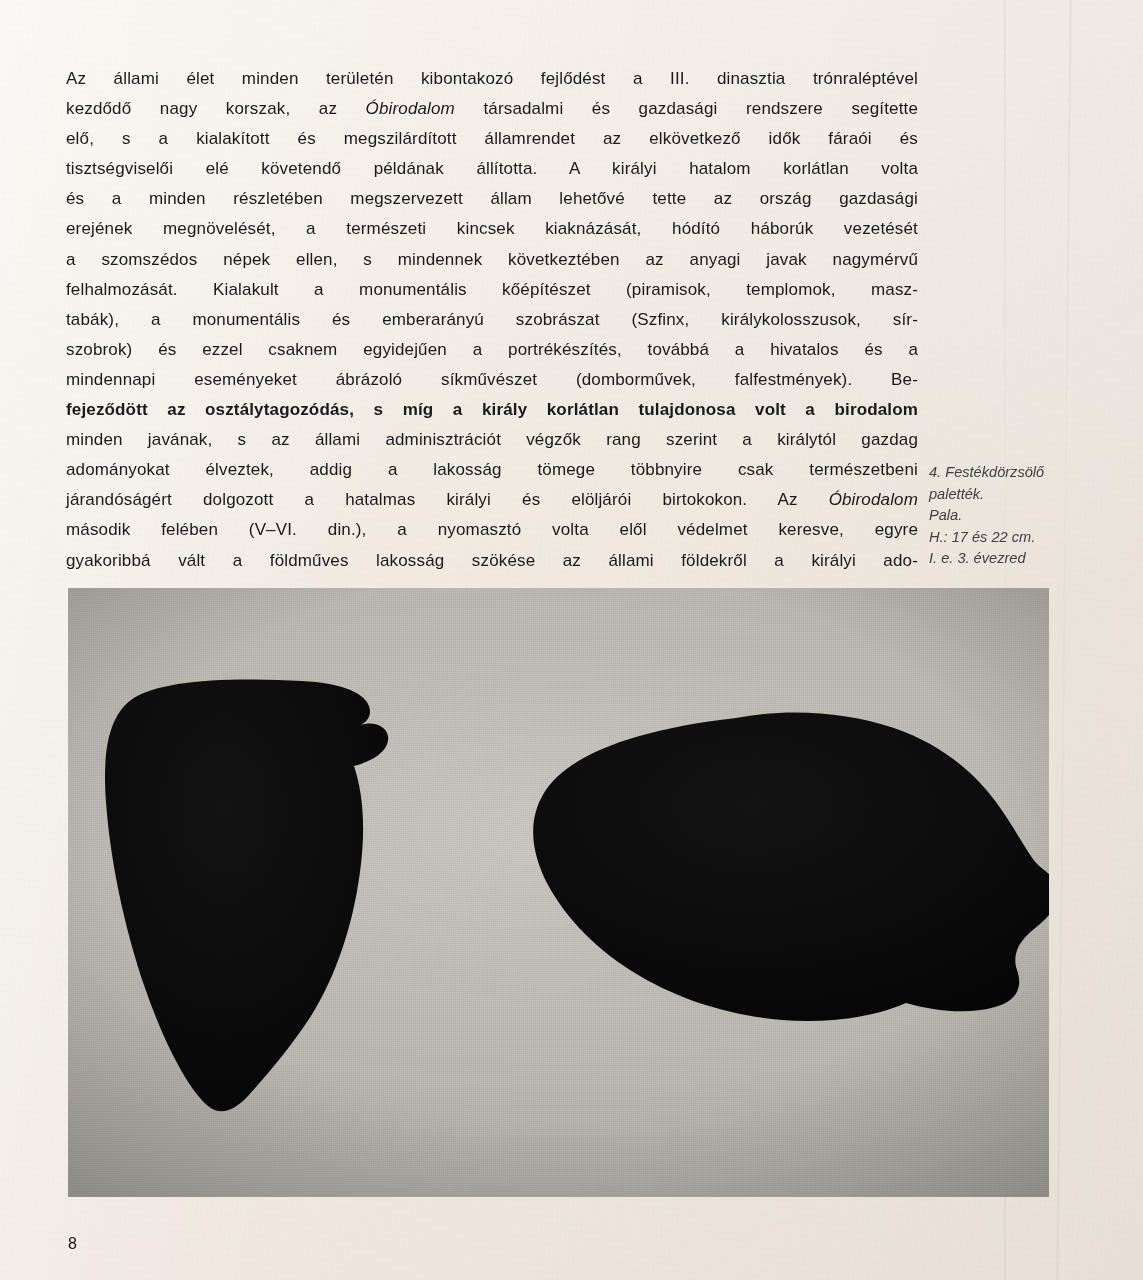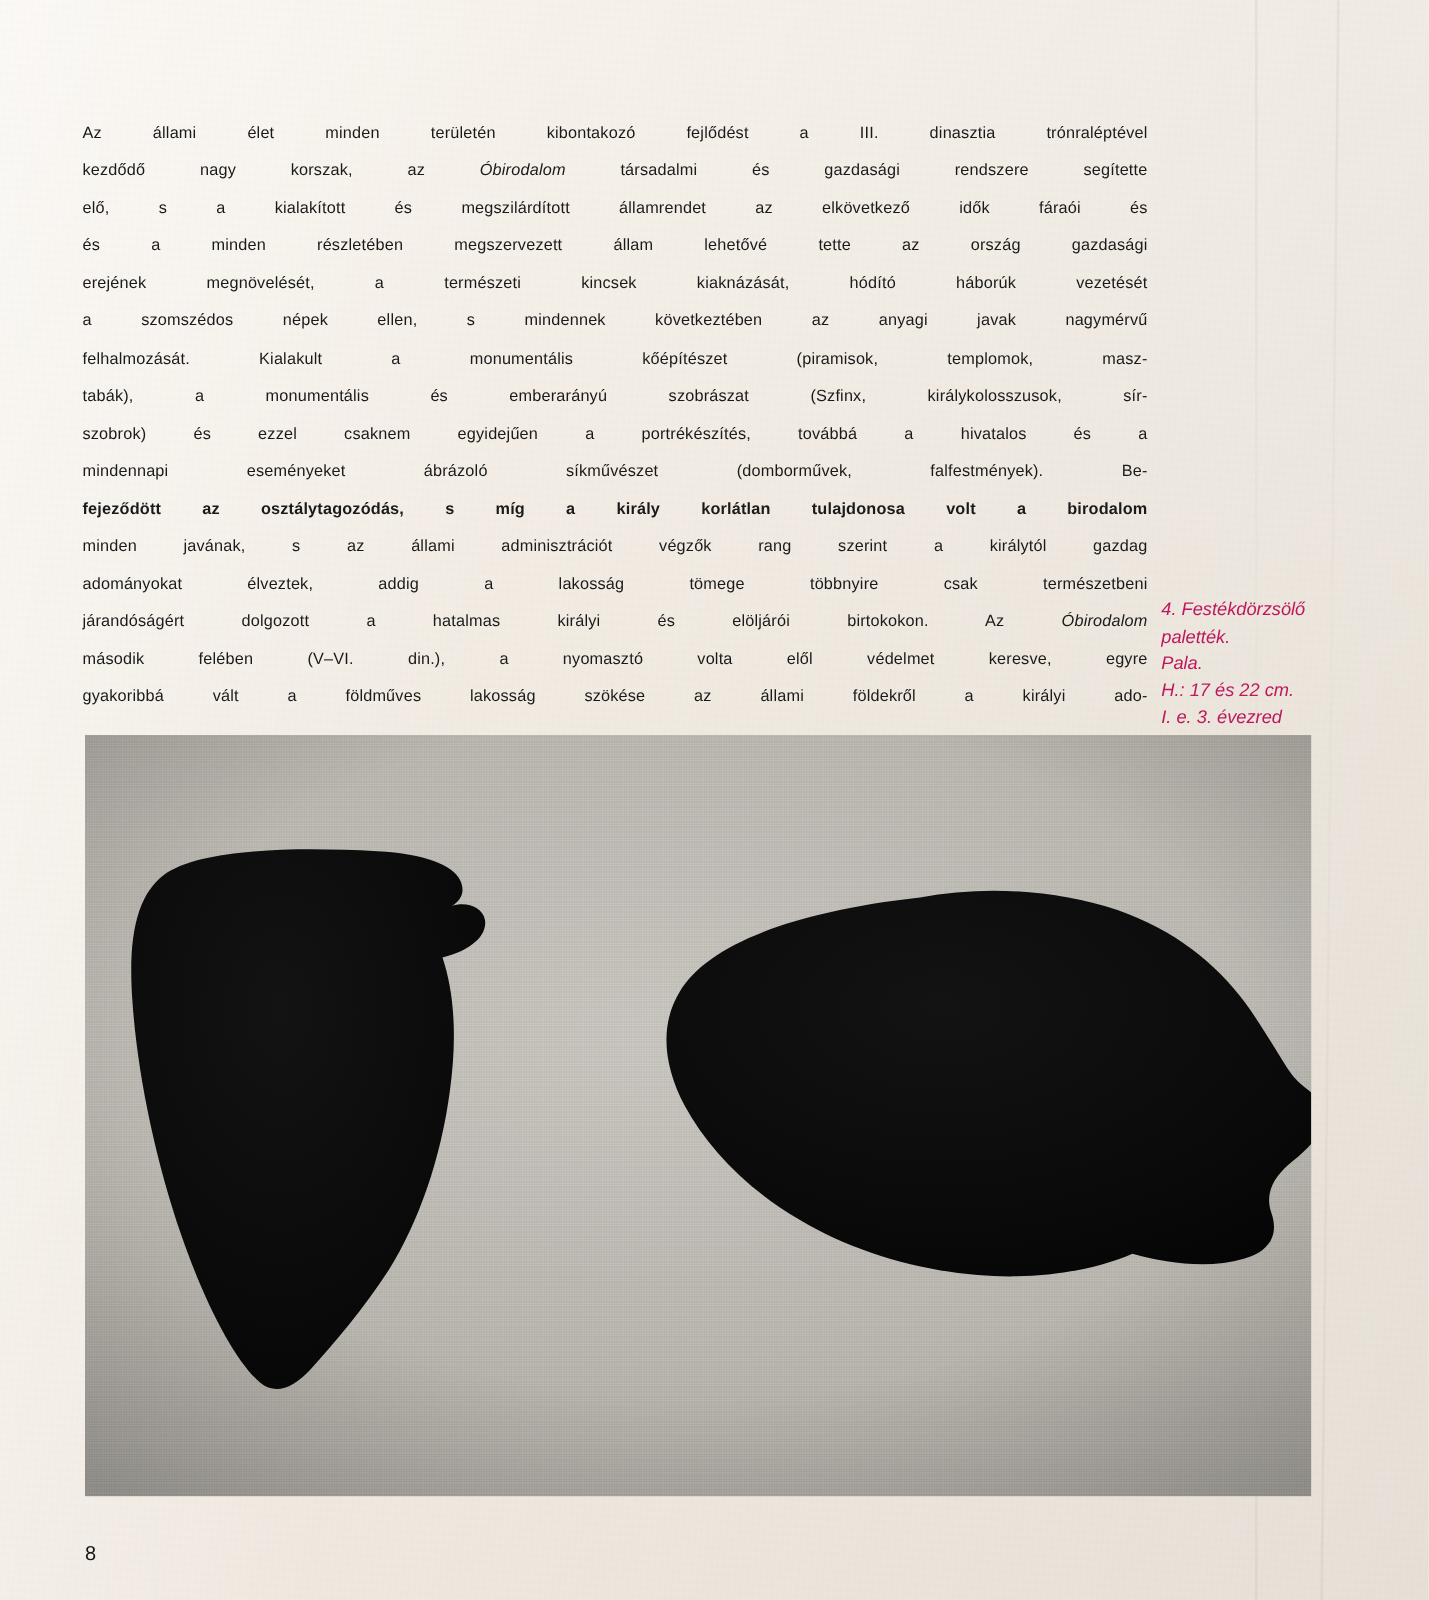--- a/index.html
+++ b/index.html
@@ -42,41 +42,40 @@
     pointer-events: none;
   }
   .crease.c1 { left: 1004px; }
   .crease.c2 { left: 1063px; transform: rotate(0.6deg); }
 
   .body-text {
     position: absolute;
     left: 66px;
     top: 64px;
     width: 852px;
-    font-size: 13px;
+    font-size: 17px;
     line-height: 30.1px;
     text-align: justify;
     text-justify: inter-word;
     letter-spacing: 0.15px;
     color: #1a1a1a;
     word-spacing: 0.5px;
-    margin-top: 27px;
   }
   .body-text p { margin: 0; }
   .body-text em { font-style: italic; }
 
   .caption {
     position: absolute;
     left: 929px;
-    top: 478px;
+    top: 462px;
     width: 190px;
     font-size: 14.6px;
     line-height: 21.6px;
     font-style: italic;
-    color: #be185d;
+    color: #404040;
   }
   .caption div { white-space: nowrap; }
 
   .figure {
     position: absolute;
     left: 68px;
     top: 588px;
     width: 981px;
     height: 609px;
     background: #b9b5ae;
@@ -113,20 +112,21 @@
 <div class="paper"></div>
 <div class="grain"></div>
 <div class="crease c1"></div>
 <div class="crease c2"></div>
 
 <div class="body-text">
   <p id="body-paragraph">
       <span style="display: block; text-align: justify; text-align-last: justify;">Az állami élet minden területén kibontakozó fejlődést a III. dinasztia trónraléptével</span>
       <span style="display: block; text-align: justify; text-align-last: justify;">kezdődő nagy korszak, az <em>Óbirodalom</em> társadalmi és gazdasági rendszere segítette</span>
       <span style="display: block; text-align: justify; text-align-last: justify;">elő, s a kialakított és megszilárdított államrendet az elkövetkező idők fáraói és</span>
+      <span style="display: block; text-align: justify; text-align-last: justify;">tisztségviselői elé követendő példának állította. A királyi hatalom korlátlan volta</span>
       <span style="display: block; text-align: justify; text-align-last: justify;">és a minden részletében megszervezett állam lehetővé tette az ország gazdasági</span>
       <span style="display: block; text-align: justify; text-align-last: justify;">erejének megnövelését, a természeti kincsek kiaknázását, hódító háborúk vezetését</span>
       <span style="display: block; text-align: justify; text-align-last: justify;">a szomszédos népek ellen, s mindennek következtében az anyagi javak nagymérvű</span>
       <span style="display: block; text-align: justify; text-align-last: justify;">felhalmozását. Kialakult a monumentális kőépítészet (piramisok, templomok, masz-</span>
       <span style="display: block; text-align: justify; text-align-last: justify;">tabák), a monumentális és emberarányú szobrászat (Szfinx, királykolosszusok, sír-</span>
       <span style="display: block; text-align: justify; text-align-last: justify;">szobrok) és ezzel csaknem egyidejűen a portrékészítés, továbbá a hivatalos és a</span>
       <span style="display: block; text-align: justify; text-align-last: justify;">mindennapi eseményeket ábrázoló síkművészet (domborművek, falfestmények). Be-</span>
       <span style="display: block; text-align: justify; text-align-last: justify; font-weight: bold;">fejeződött az osztálytagozódás, s míg a király korlátlan tulajdonosa volt a birodalom</span>
       <span style="display: block; text-align: justify; text-align-last: justify;">minden javának, s az állami adminisztrációt végzők rang szerint a királytól gazdag</span>
       <span style="display: block; text-align: justify; text-align-last: justify;">adományokat élveztek, addig a lakosság tömege többnyire csak természetbeni</span>

